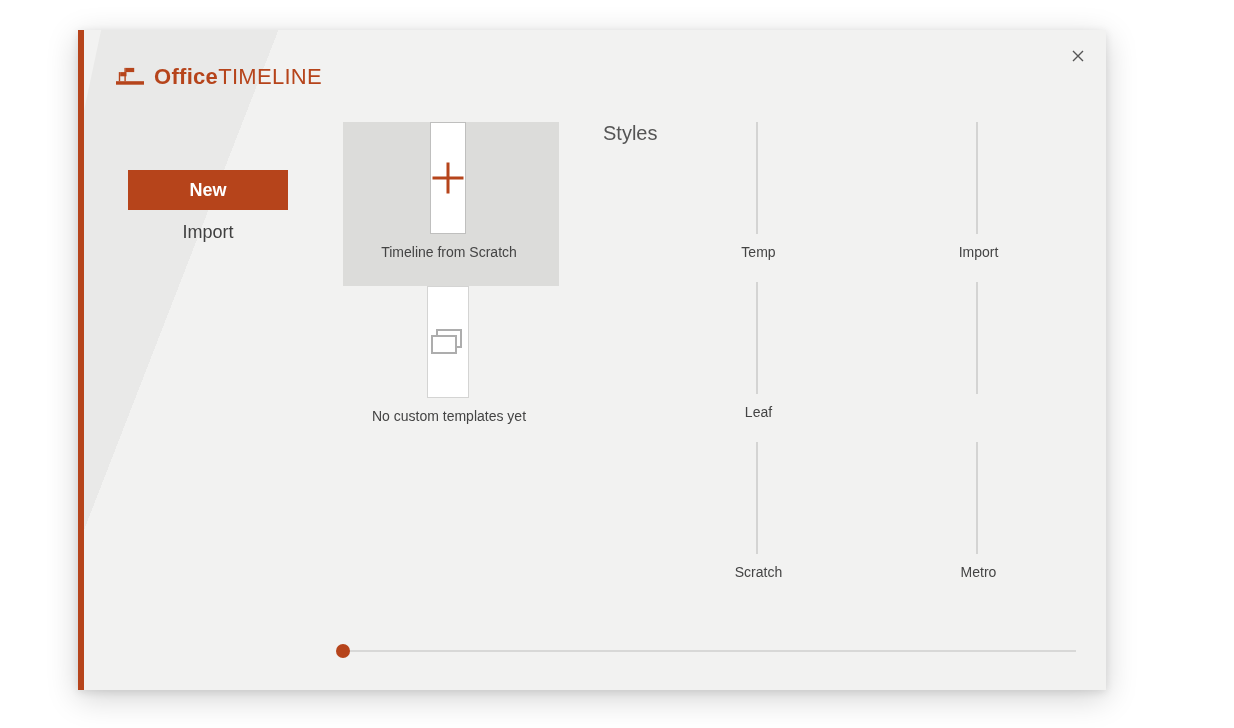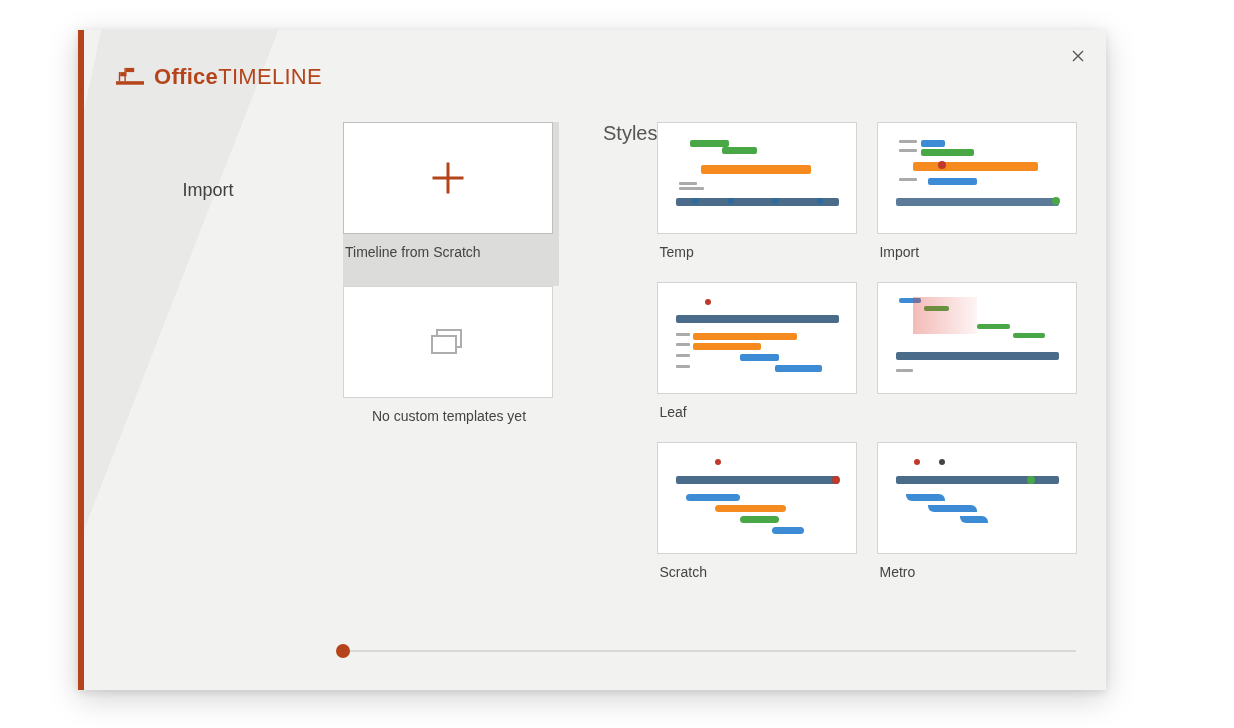--- a/index.html
+++ b/index.html
@@ -67,21 +67,21 @@
   .scroll-row {
     display:flex; gap:50px; height:100%; width:200%;
   }
   .col-group { display:flex; flex-direction:row; }
   .section-title {
     color:#555; font-size:20px; font-weight:400; margin-bottom:14px; height:28px;
   }
   .grid-1 { display:grid; grid-template-columns: 210px; grid-auto-rows: 158px; gap:6px;}
   .grid-2 { display:grid; grid-template-columns: 200px 200px; grid-auto-rows: 158px; column-gap:20px; row-gap:2px;}
   .grid-s { display:grid; grid-template-columns: 200px; grid-auto-rows: 158px; row-gap:2px;}
-  .card { display:flex; flex-direction:column; cursor:pointer;}
+  .card { display:flex; flex-direction:column; cursor:pointer;align-items:center;}
   .thumb {
     background:#fff; border:1px solid #d4d4d3; height:112px;
     display:flex; align-items:center; justify-content:center; position:relative; overflow:hidden;
   }
   .card.selected { background:#dcdcda; padding:6px; margin:-6px;}
   .card.selected .thumb { border-color:#bfbfbe;}
   .card-label { color:#444; font-size:14px; padding:10px 0 0 2px;}
   .card.selected .card-label { padding-left:2px;}
   .card.center-label .card-label { text-align:center; }
   .plus-icon { color:#b6441b; }
@@ -126,20 +126,23 @@
       <rect x="6" y="6" width="9" height="6" fill="#b6441b"></rect>
       <rect x="12" y="0" width="2" height="19" fill="#b6441b"></rect>
       <rect x="14" y="0" width="12" height="6" fill="#b6441b"></rect>
     </svg>
     <span class="logo-text">
       <span class="bold">Office</span><span class="light">TIMELINE</span>
     </span>
   </div>
 
   <div class="sidebar">
+    <div class="nav-btn active">
+      <span>New</span>
+    </div>
     <div class="nav-btn inactive">
       <span>Import</span>
     </div>
   </div>
 
   <div class="content">
     <div class="scroll-row">
 
       <div class="col-group">
         <div class="section-title"></div>

